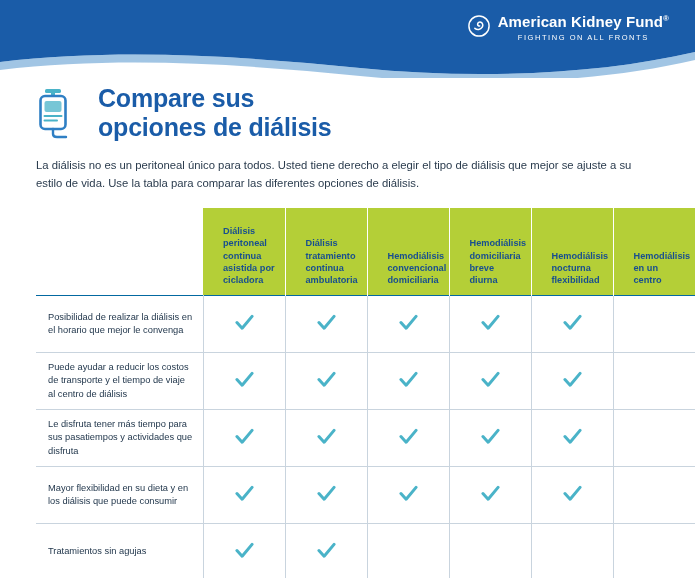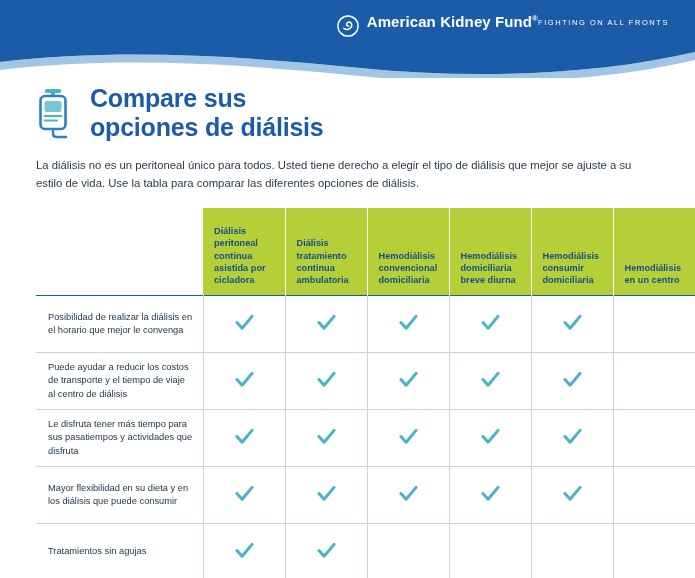--- a/index.html
+++ b/index.html
@@ -39,20 +39,21 @@
     gap: 8px;
     z-index: 3;
   }
   .brand-mark {
     width: 22px;
     height: 22px;
     margin-top: 1px;
   }
   .brand-text {
     display: flex;
+    flex-direction: column;
     line-height: 1;
   }
   .brand-name {
     color: #ffffff;
     font-size: 15px;
     font-weight: bold;
     letter-spacing: 0.1px;
     white-space: nowrap;
   }
   .brand-name sup {
@@ -65,21 +66,21 @@
     letter-spacing: 1.55px;
     margin-top: 5px;
     white-space: nowrap;
     text-align: center;
   }
 
   
   .title-row {
     display: flex;
     align-items: center;
-    gap: 14px;
+    gap: 22px;
     padding: 6px 18px 0 36px;
   }
   .bag-icon {
     width: 40px;
     height: 54px;
     flex: 0 0 auto;
   }
   .title-text {
     font-size: 25px;
     font-weight: bold;
@@ -113,21 +114,21 @@
     border: none;
   }
   thead th.opt-head {
     background: #b4cf37;
     color: #184f8f;
     font-size: 9.2px;
     font-weight: bold;
     line-height: 1.32;
     text-align: left;
     vertical-align: bottom;
-    padding: 8px 7px 9px 11px;
+    padding: 8px 7px 9px 20px;
     height: 70px;
     border-right: 1px solid #ffffff;
   }
   thead th.opt-head.last { border-right: none; }
 
   tbody td {
     border-bottom: 1px solid #c9d4de;
     border-right: 1px solid #c9d4de;
     height: 44px;
     vertical-align: middle;
@@ -204,21 +205,21 @@
         <col class="c-opt">
         <col class="c-opt">
     </colgroup>
     <thead>
       <tr>
         <th class="label-head"></th>
         <th class="opt-head">Diálisis peritoneal continua asistida por cicladora</th>
         <th class="opt-head">Diálisis tratamiento continua ambulatoria</th>
         <th class="opt-head">Hemodiálisis convencional domiciliaria</th>
         <th class="opt-head">Hemodiálisis domiciliaria breve diurna</th>
-        <th class="opt-head">Hemodiálisis consumir domiciliaria</th>
+        <th class="opt-head">Hemodiálisis nocturna flexibilidad</th>
         <th class="opt-head last">Hemodiálisis en un centro</th>
       </tr>
     </thead>
     <tbody>
 
       <tr>
         <td class="row-label">Posibilidad de realizar la diálisis en el horario que mejor le convenga</td>
         <td class="cell"><svg class="check" viewBox="0 0 20 18">
               <path d="M2 9 L7.5 15 L18 2.5" fill="none" stroke="#4ab3c8" stroke-width="3.2" stroke-linecap="round" stroke-linejoin="round"></path>
             </svg></td>

